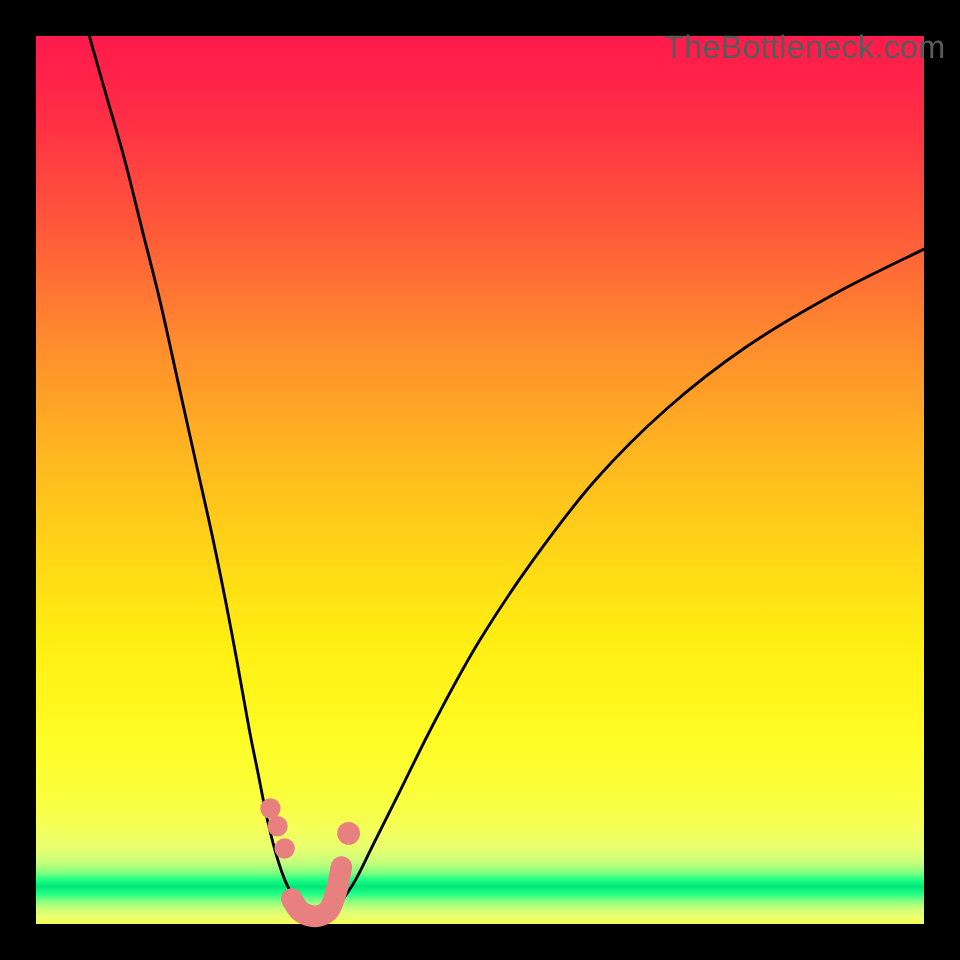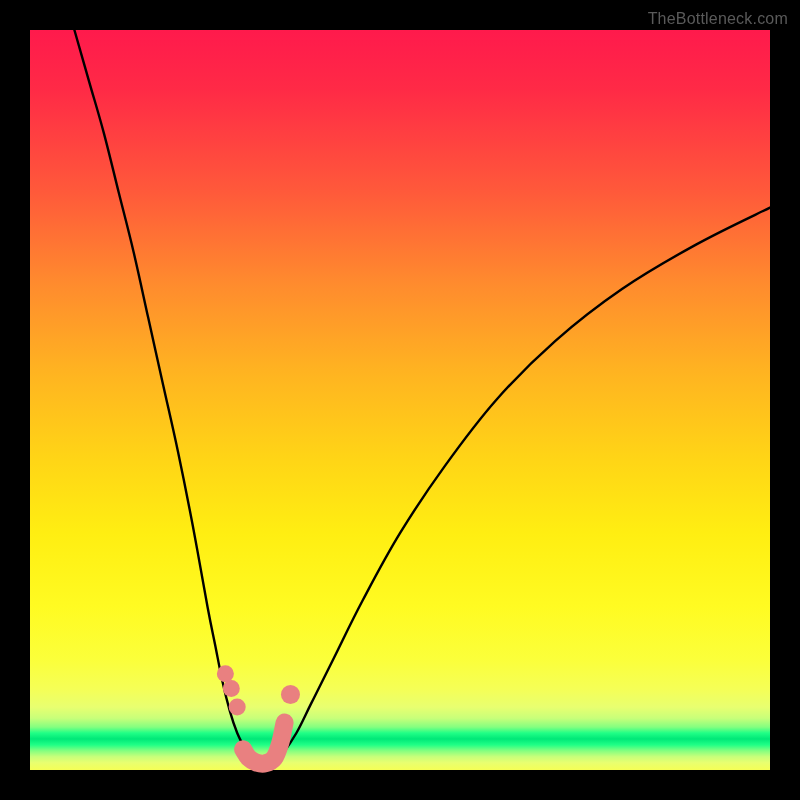--- a/index.html
+++ b/index.html
@@ -45,24 +45,24 @@
       #00e878 95.8%,
       #20ff86 96.6%,
       #84ff80 97.4%,
       #c8ff7a 98.2%,
       #e8ff70 99%,
       #f5ff56 100%
     );
   }
   .watermark {
     position: absolute;
-    top: 10px;
+    top: 24px;
     right: 12px;
     color: #5a5a5a;
-    font-size: 16px;
+    font-size: 27px;
     font-weight: 400;
     letter-spacing: 0.2px;
     font-family: Arial, Helvetica, sans-serif;
   }
   svg.curves {
     position: absolute;
     left: 0;
     top: 0;
     width: 740px;
     height: 740px;

